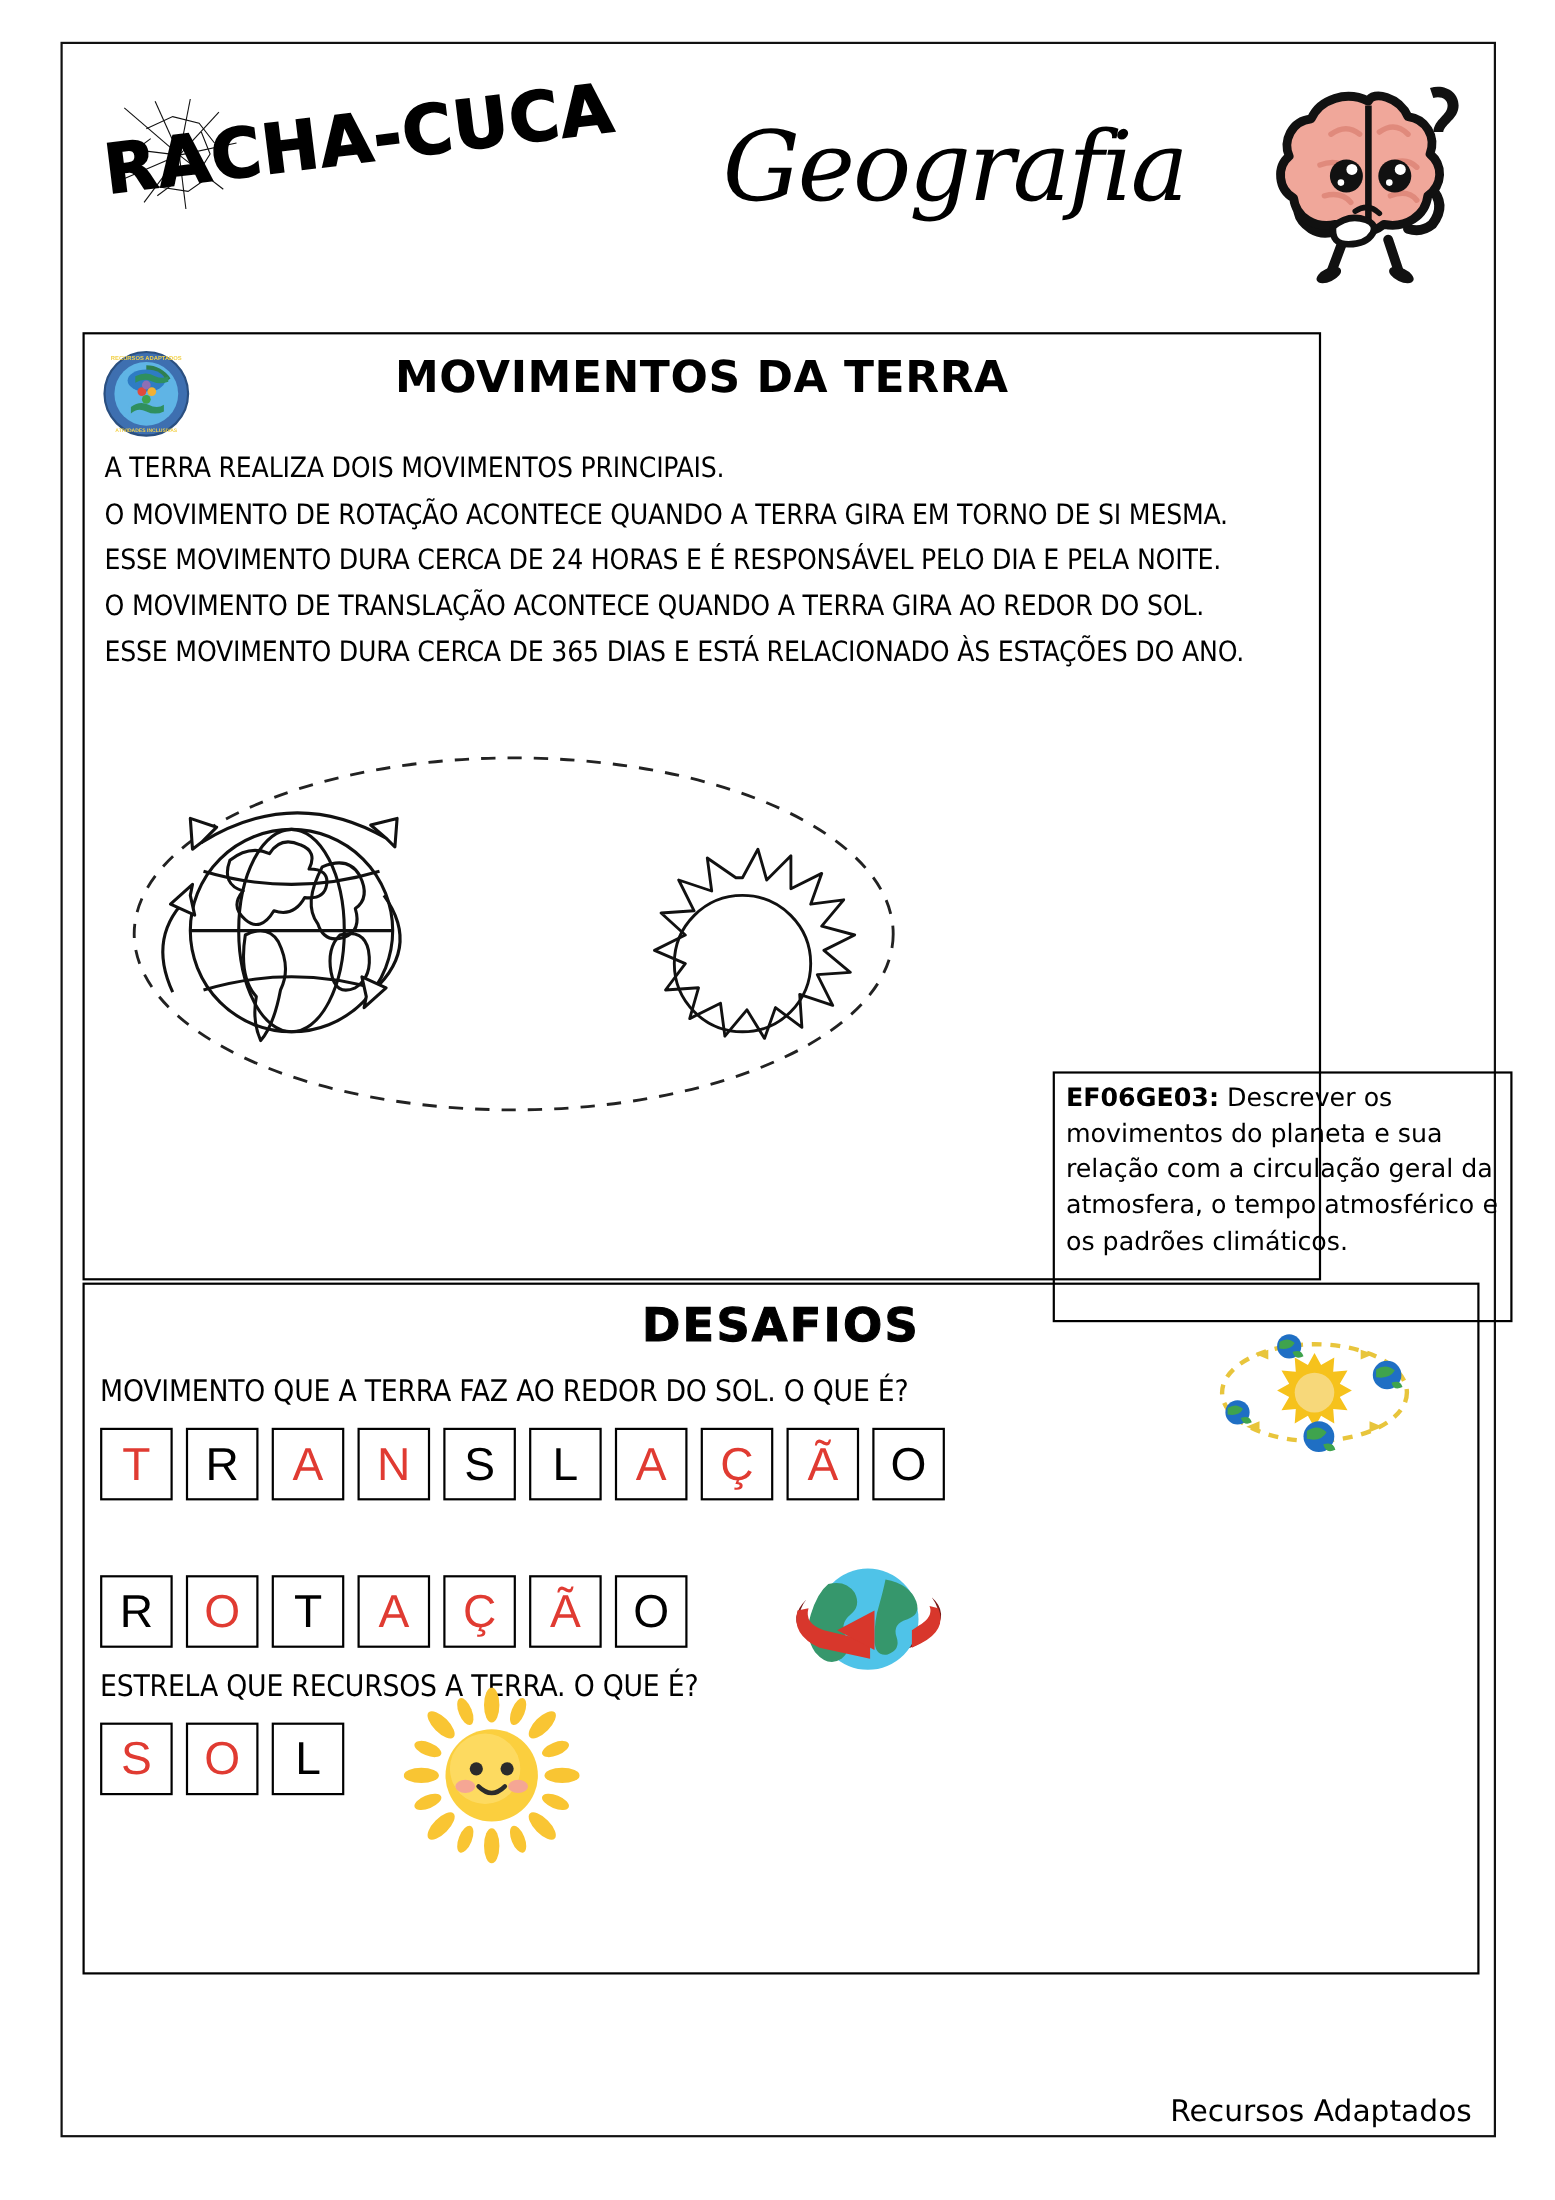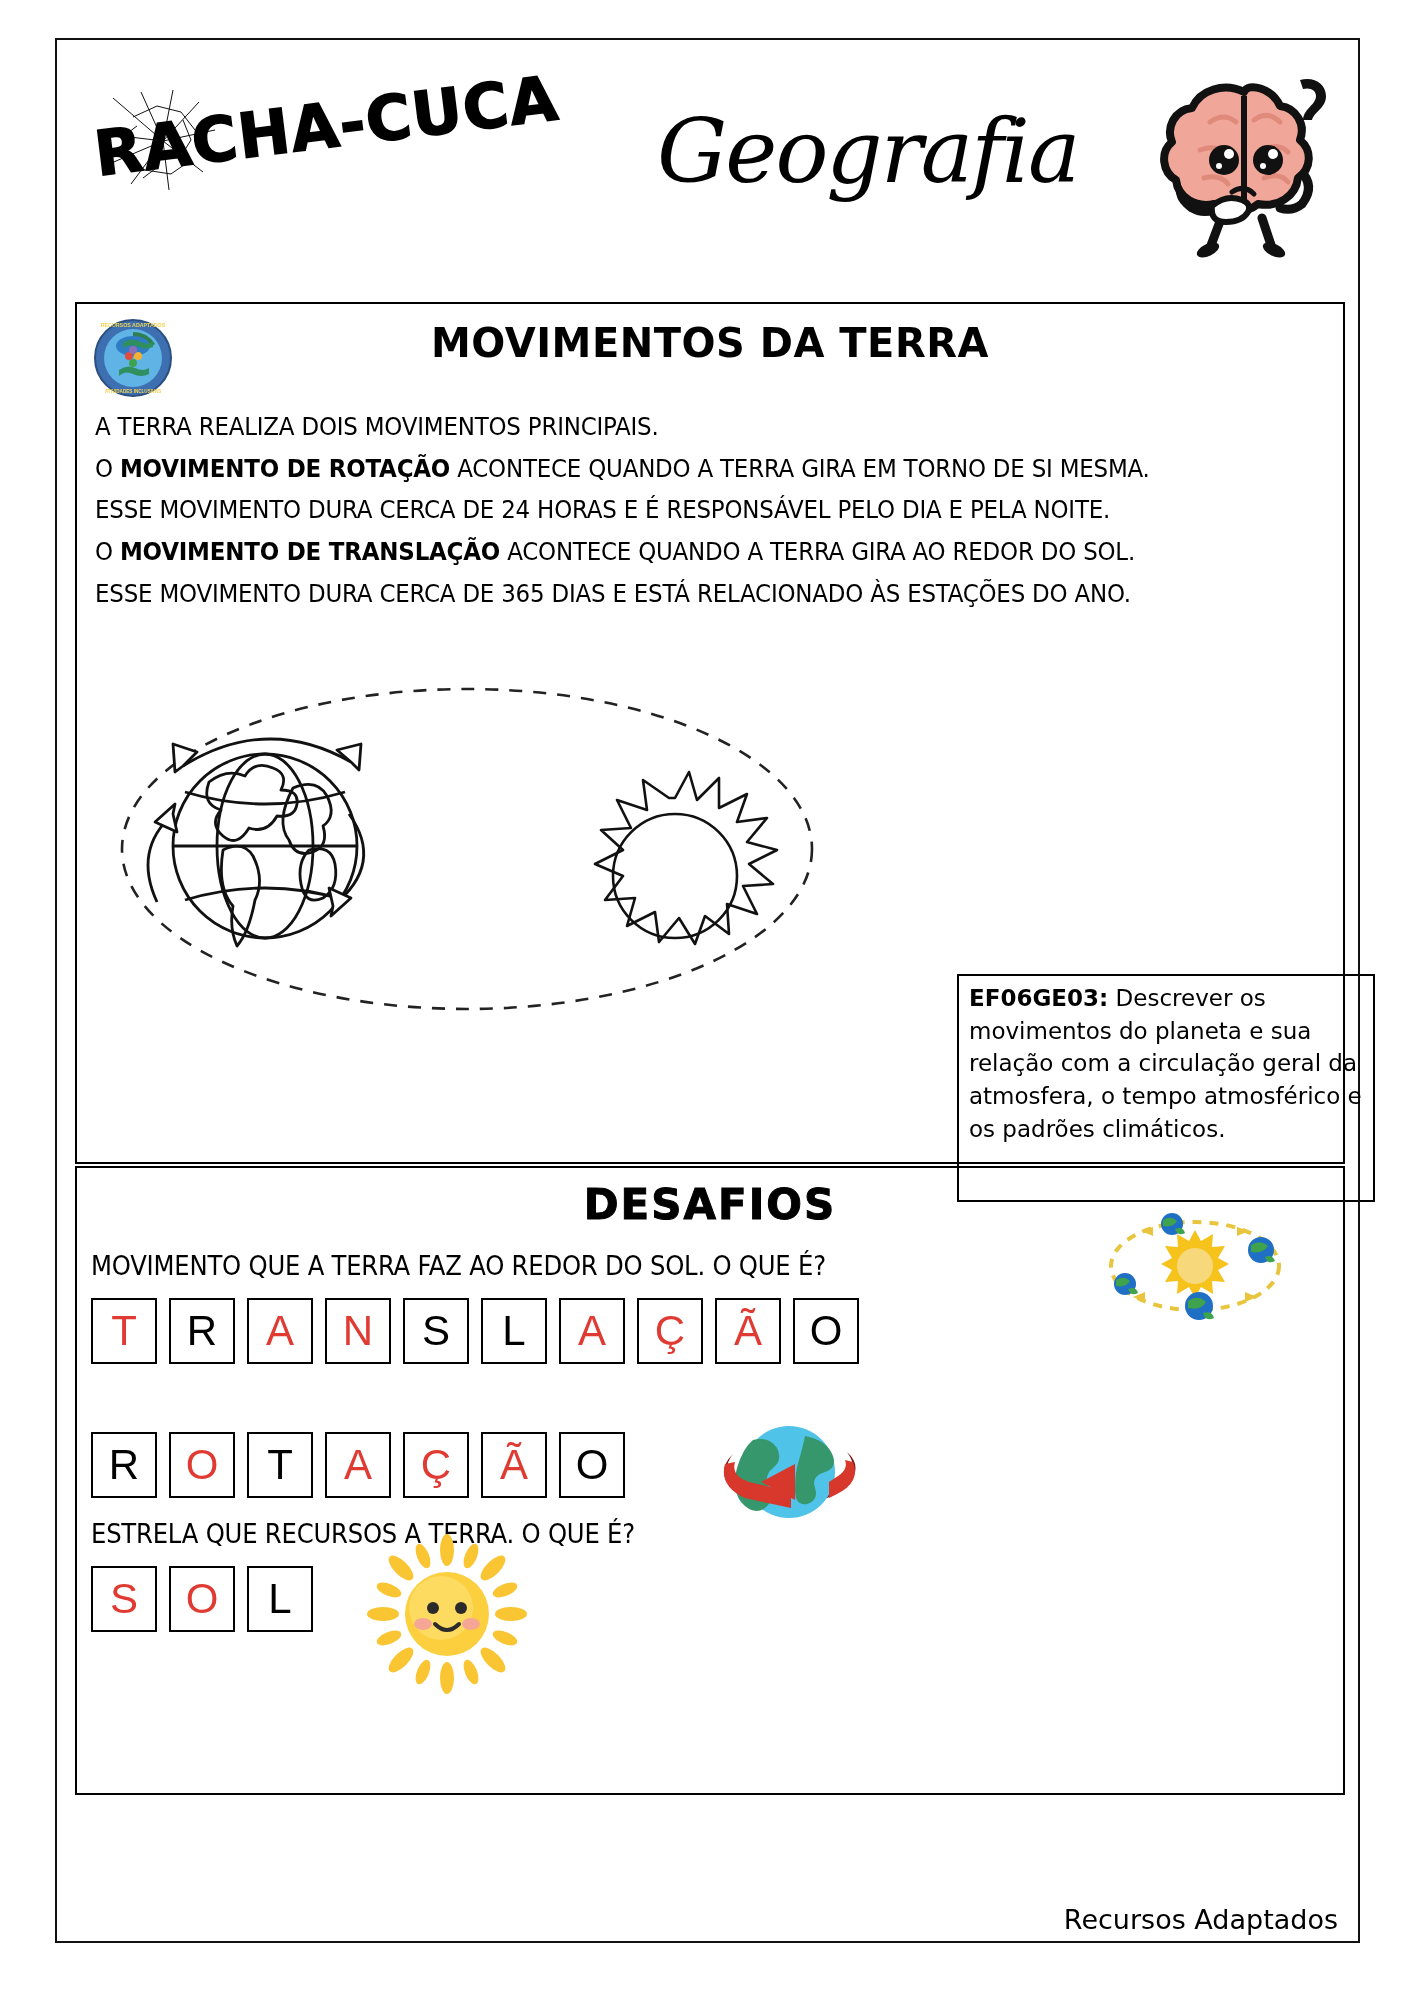--- a/index.html
+++ b/index.html
@@ -71,21 +71,21 @@
     top: 26px;
     width: 190px;
     height: 200px;
   }
 
   
   #content-box {
     position: absolute;
     left: 18px;
     top: 262px;
-    width: 1270px;
+    width: 1126px;
     height: 862px;
     border: 2px solid #000;
     box-sizing: border-box;
   }
   #logo-badge {
     position: absolute;
     left: 16px;
     top: 14px;
     width: 80px;
     height: 80px;
@@ -107,21 +107,21 @@
     right: 14px;
     top: 100px;
     font-family: "DejaVu Sans Condensed", "Liberation Sans Narrow", "Liberation Sans", sans-serif;
     font-size: 25.5px;
     line-height: 1.48;
     color: #000;
     text-align: justify;
     letter-spacing: -0.2px;
   }
   #body-text p { margin: 4px; }
-  #body-text b { font-weight: 700; }
+  #body-text b { font-weight: 400; }
 
   
   #diagram {
     position: absolute;
     left: 20px;
     top: 350px;
     width: 740px;
     height: 390px;
   }
 

